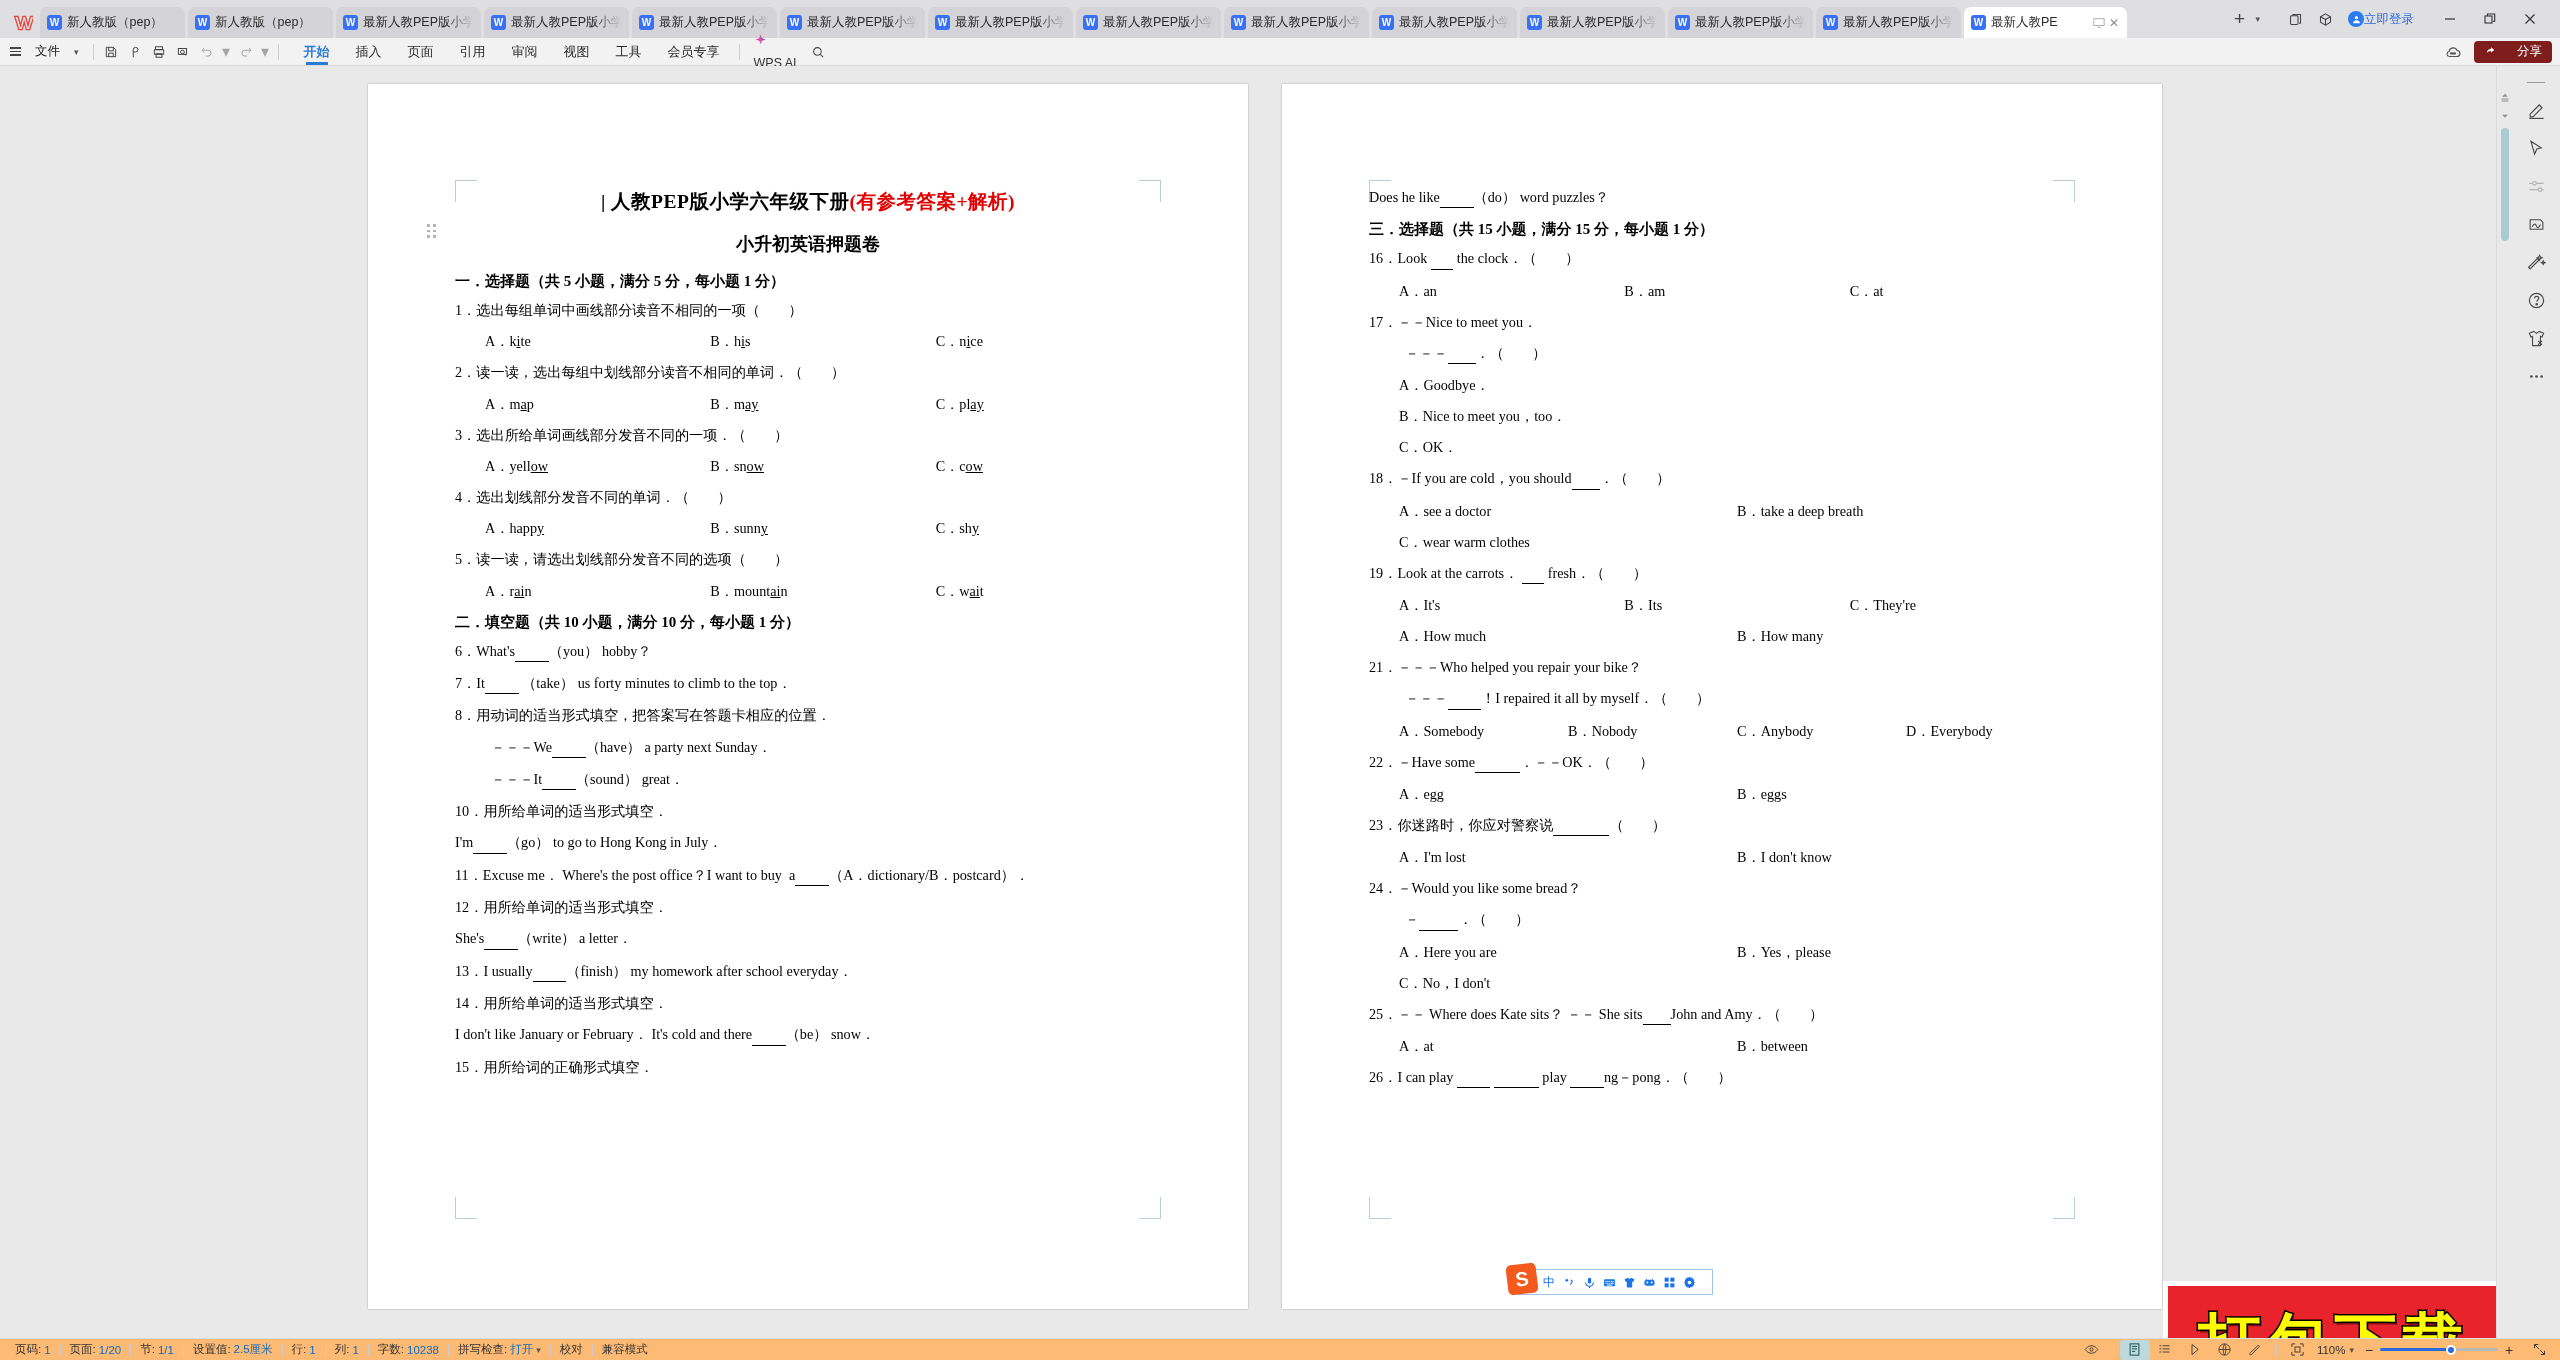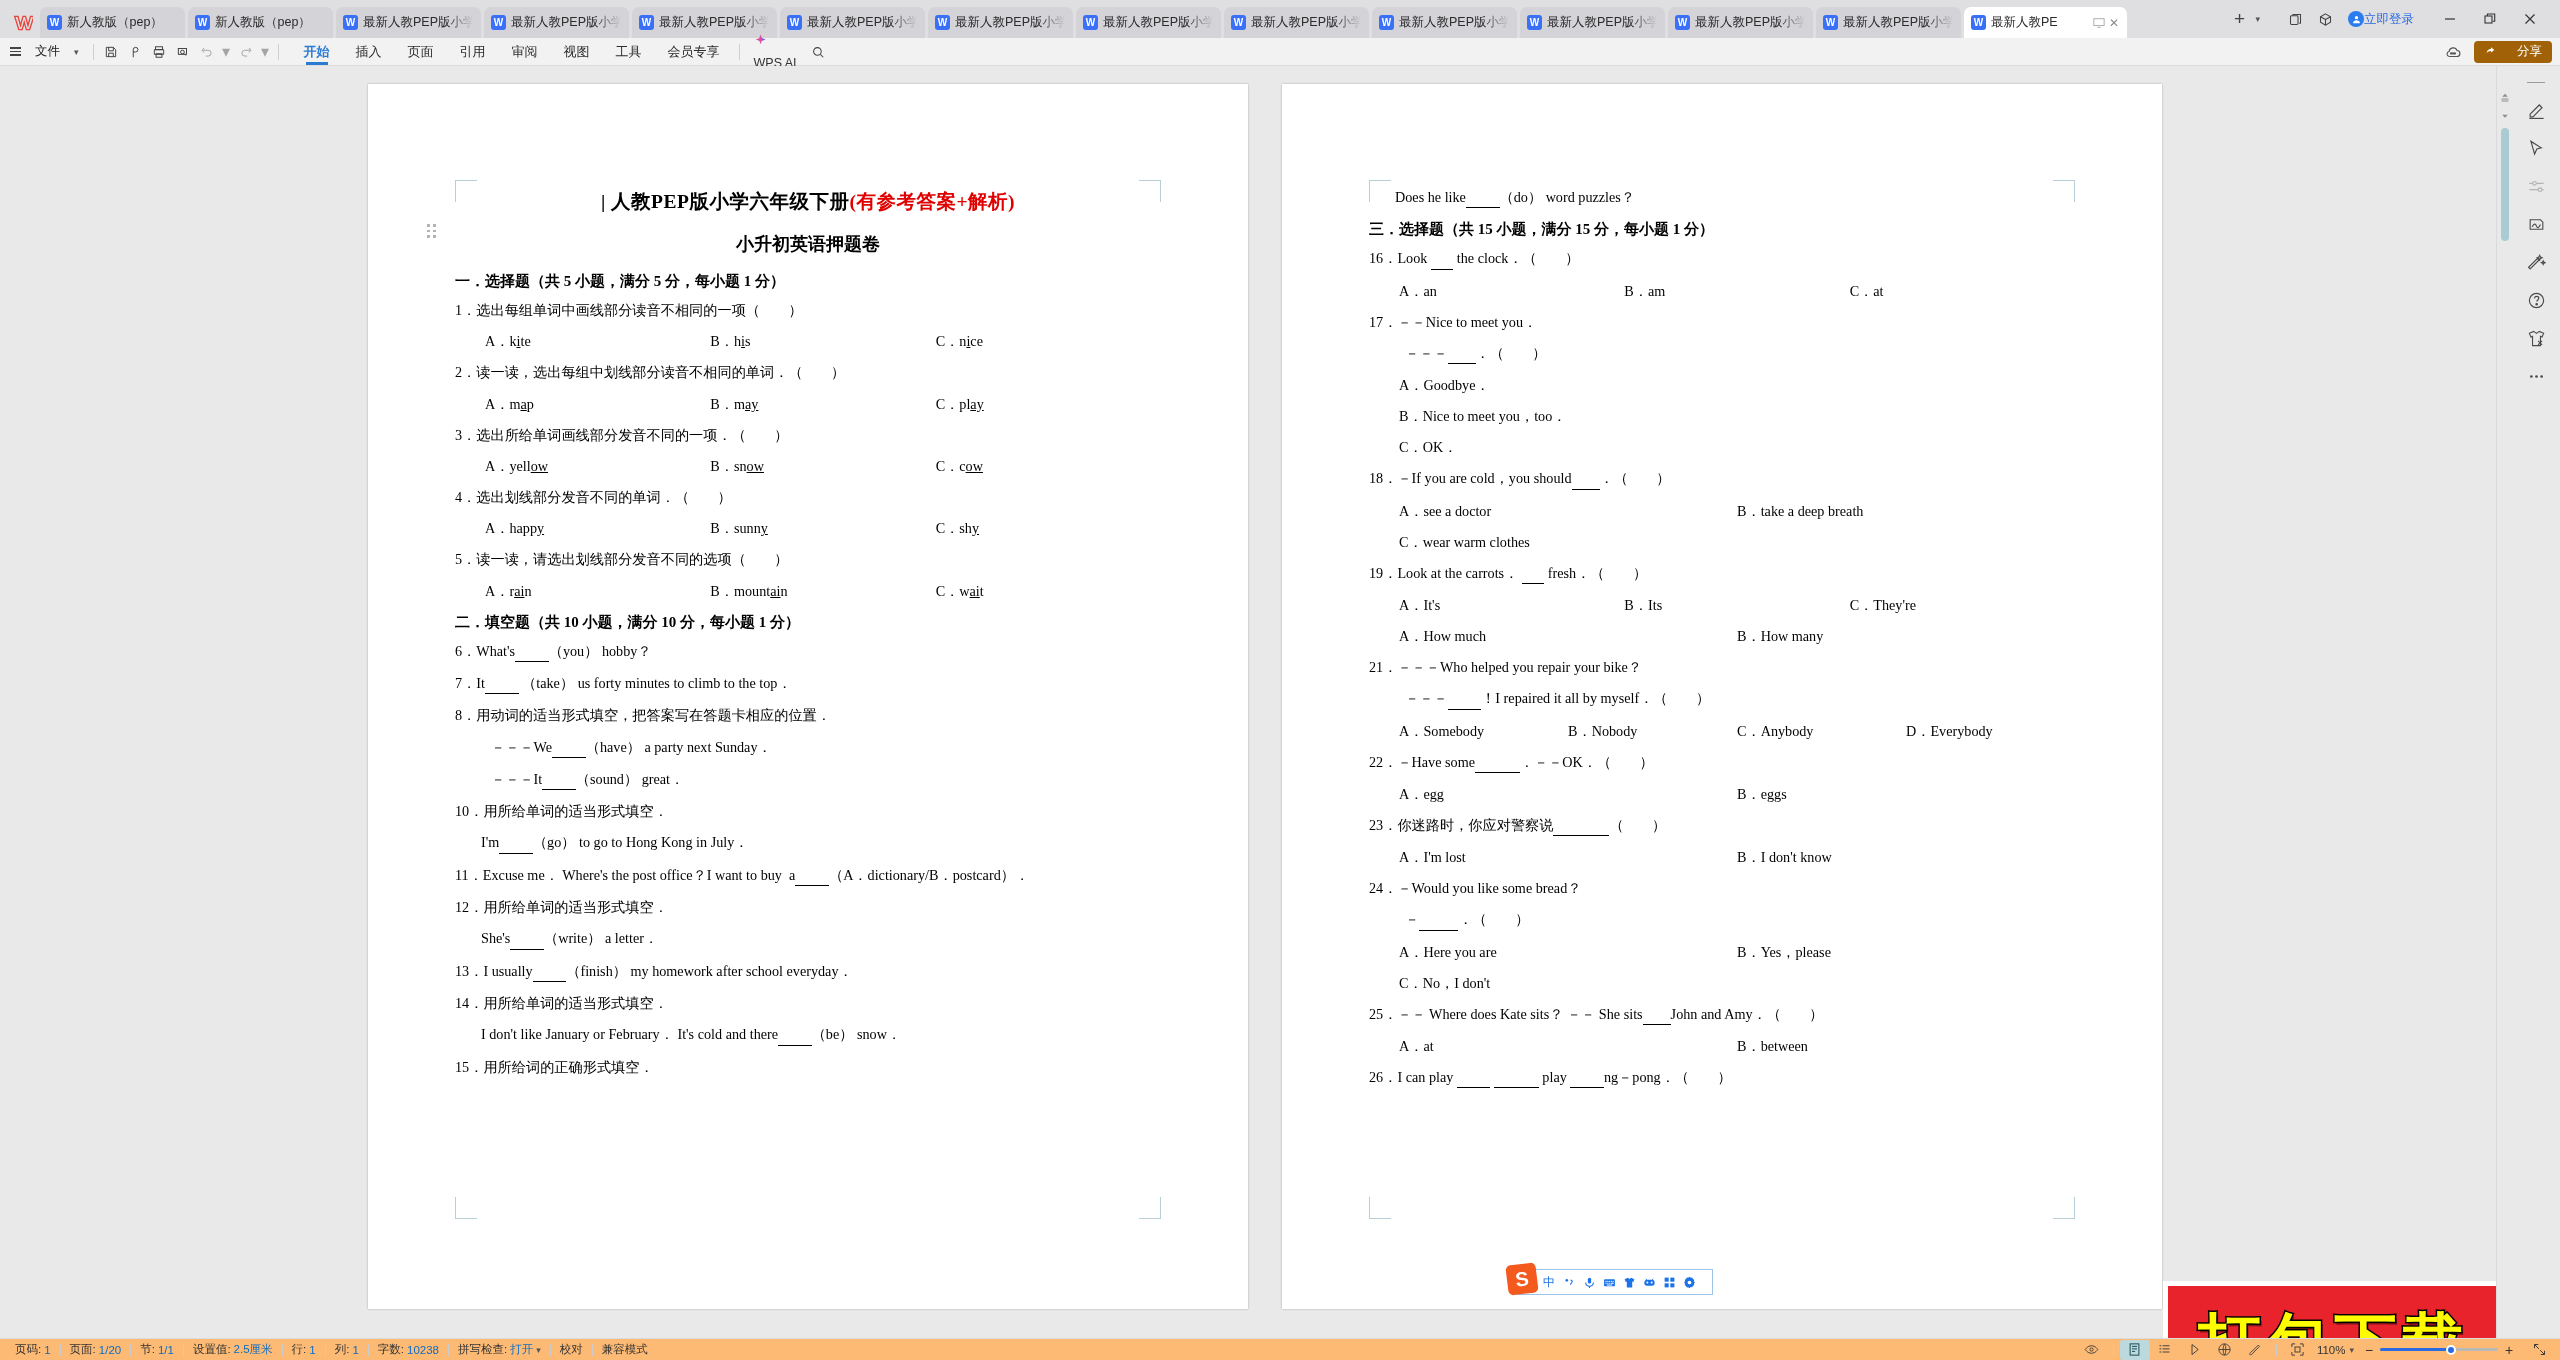--- a/index.html
+++ b/index.html
@@ -128,21 +128,21 @@
   .ai-mark { width: 13px; height: 14px; }
   .search-ic { width: 26px; display:flex; justify-content:center; color:#444;}
   .search-ic svg { width:14px; height:14px; }
   .ribbon-right {
     margin-left: auto; display:flex; align-items:center; gap:8px;
     padding-right: 8px;
   }
   .cloud-ic { width:22px; height:22px; color:#555; display:flex; align-items:center;}
   .cloud-ic svg{width:18px;height:18px;}
   .share-btn {
-    background: #a16207; color: #fff; font-size: 12.5px;
+    background: #7f1d1d; color: #fff; font-size: 12.5px;
     border-radius: 4px; height: 22px; padding: 0 10px;
     display: flex; align-items: center; gap: 20px;
   }
   .share-btn svg { width: 13px; height: 13px; fill: #fff; }
 
   
   #workarea {
     position: relative;
     height: calc(1360px - 38px - 28px - 22px);
     background: #e9e9e9;
@@ -190,21 +190,21 @@
     text-align: center; font-size: 18px; font-weight: bold;
     margin-bottom: 16px;
   }
   .sec-head {
     font-size: 15px; font-weight: bold; margin: 0 0 10px 0;
   }
   .q {
     font-size: 14.2px; line-height: 1.36; margin-bottom: 12px;
     white-space: pre-wrap;
   }
-  .q.ind  { padding-left: 26px; }
+  .q.ind  { }
   .q.ind2 { padding-left: 36px; }
   .opts {
     font-size: 14.2px; display: flex; margin-bottom: 12px; padding-left: 30px;
   }
   .opts span { display:inline-block; }
   .opts.c3 span { width: 243px; }
   .opts.c2 span { width: 364px; }
   .opts.c4 span { width: 182px; }
   .opts.stack { display:block; padding-left: 30px; }
   .opts.stack span { display:block; margin-bottom: 12px; }

